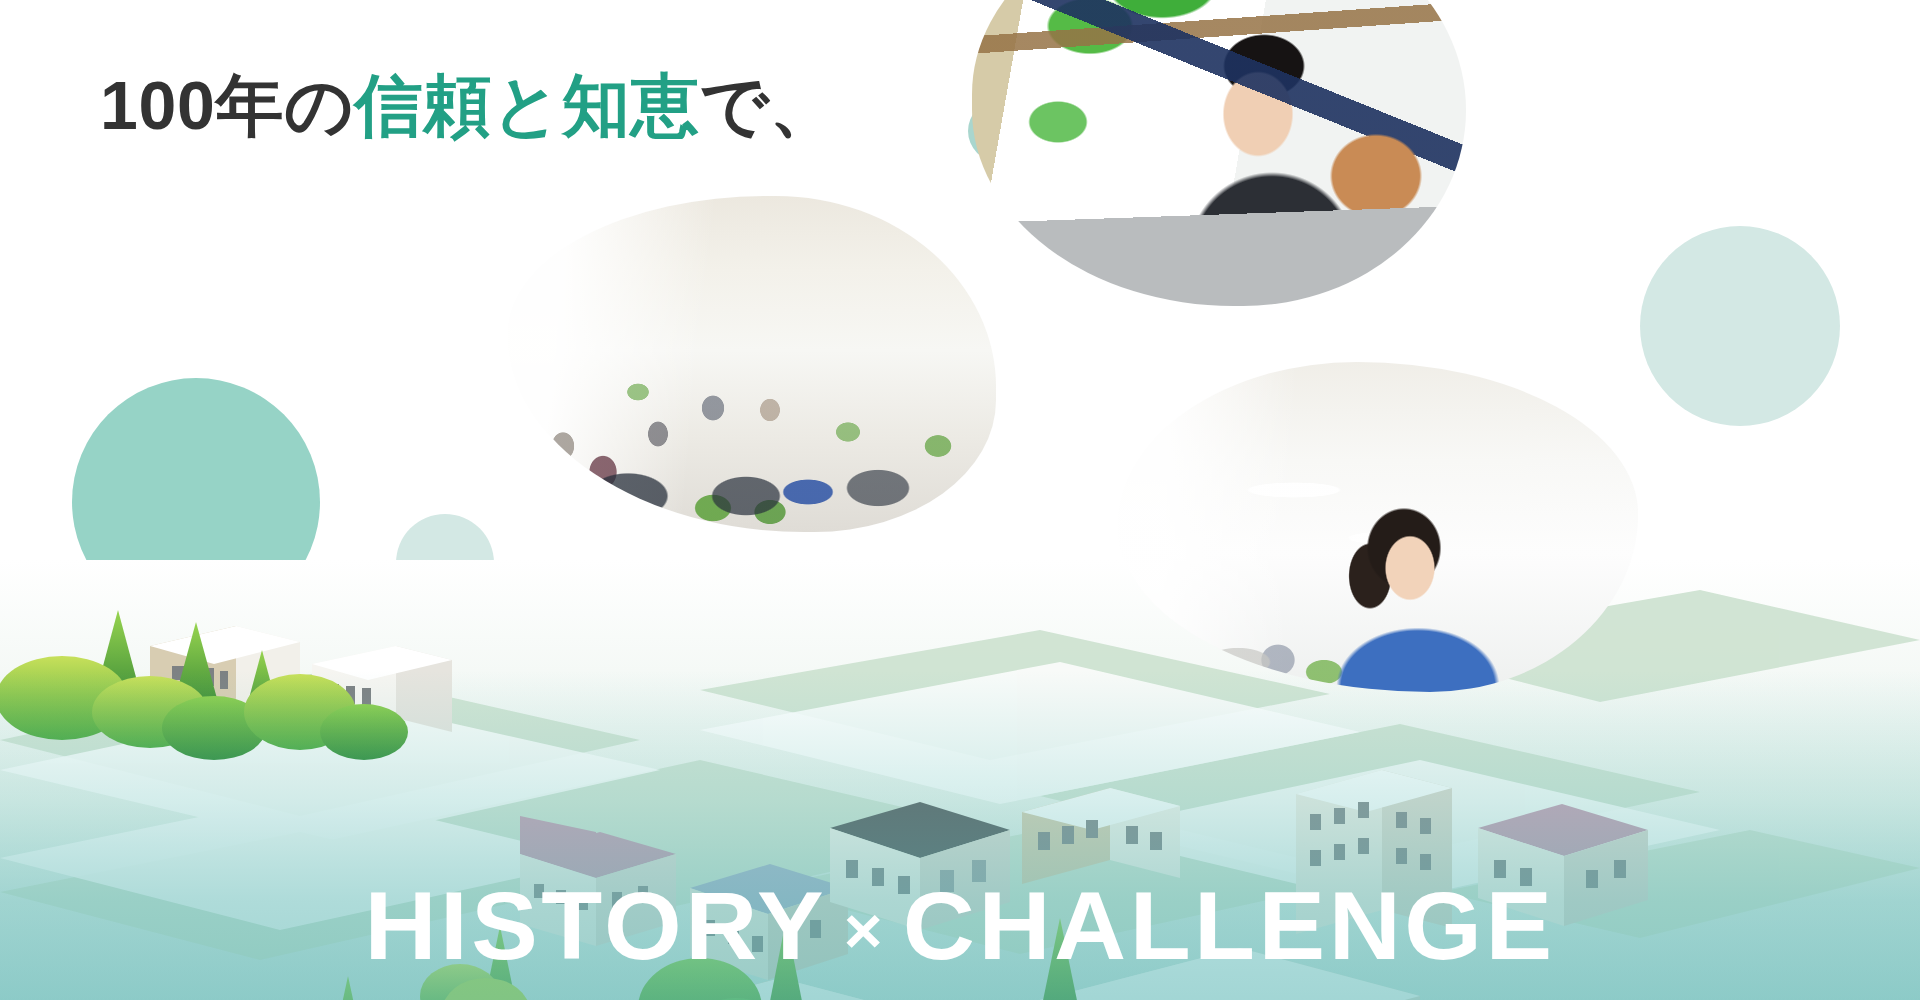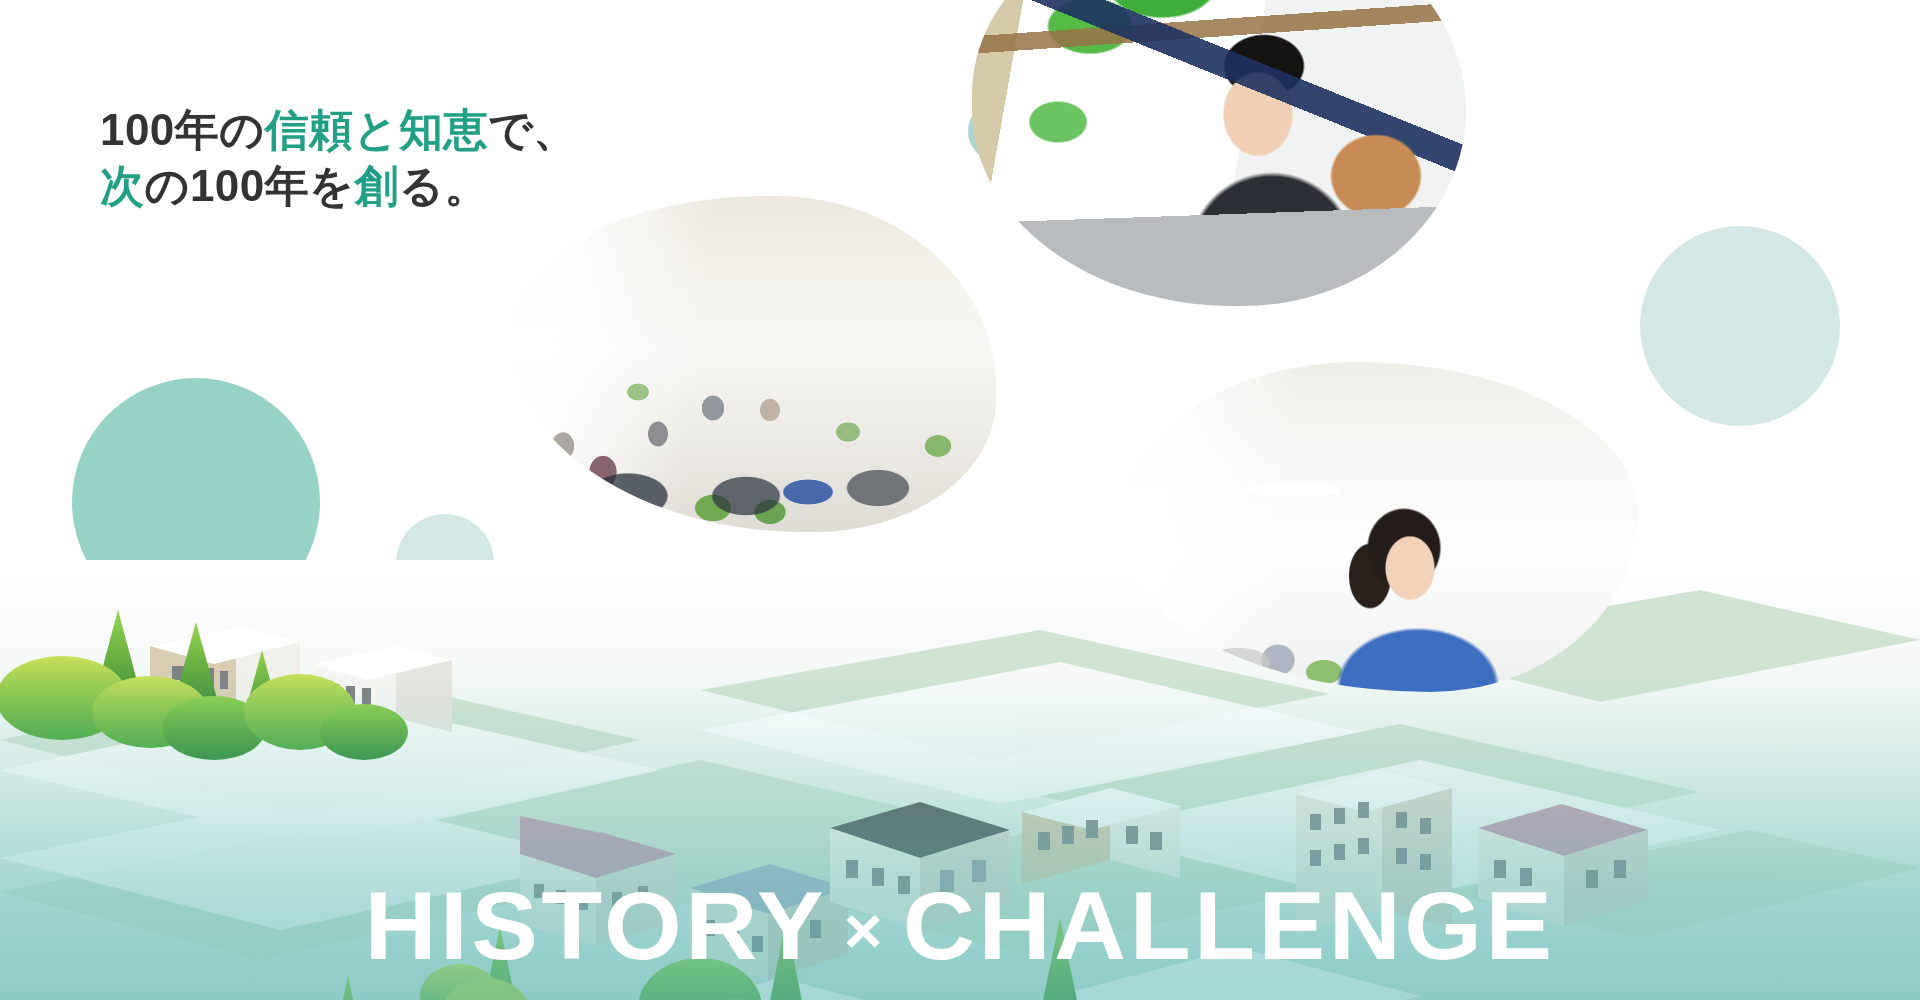--- a/index.html
+++ b/index.html
@@ -11,22 +11,22 @@
 
   
   .circle { position:absolute; border-radius:50%; }
   #circle-large-teal { left:72px;  top:378px; width:248px; height:248px; background:#96d3c6; }
   #circle-mid-pale   { left:396px; top:514px; width:98px;  height:98px;  background:#d3e8e4; }
   #circle-small-teal { left:968px; top:100px; width:62px;  height:62px;  background:#a9d6ce; }
   #circle-right-pale { left:1640px;top:226px; width:200px; height:200px; background:#d3e8e4; }
 
   
   #headline { position:absolute; left:100px; top:62px; z-index:40;
-    font-size:44px; line-height:1.28; font-weight:800; letter-spacing:.01em;
-    color:#333333; white-space:nowrap;margin-top:40px; }
+    font-size:68px; line-height:1.28; font-weight:800; letter-spacing:.01em;
+    color:#333333; white-space:nowrap; }
   #headline .ln { display:block; }
   #headline .tl { color:#22a085; }
 
   
   .photo { position:absolute; overflow:hidden; }
 
   #photo-office { left:508px; top:196px; width:488px; height:336px; z-index:20;
     border-radius:54% 46% 38% 62% / 42% 58% 40% 60%;
     background:
       
@@ -441,22 +441,19 @@
   <div id="town-wash"></div>
 
   <div class="photo" id="photo-office"></div>
   <div class="photo" id="photo-man"></div>
   <div class="photo" id="photo-woman"></div>
 
   <h1 id="headline">
     <span class="ln">
       <span>100年の</span><span class="tl">信頼と知恵</span><span>で、</span>
     </span>
-    <span class="ln">
-      <span class="tl">次</span><span>の100年を</span><span class="tl">創</span><span>る。</span>
-    </span>
   </h1>
 
   <div id="wordmark">
     <span>HISTORY</span><span class="x">×</span><span>CHALLENGE</span>
   </div>
 
 </div>
 
 </body></html>

